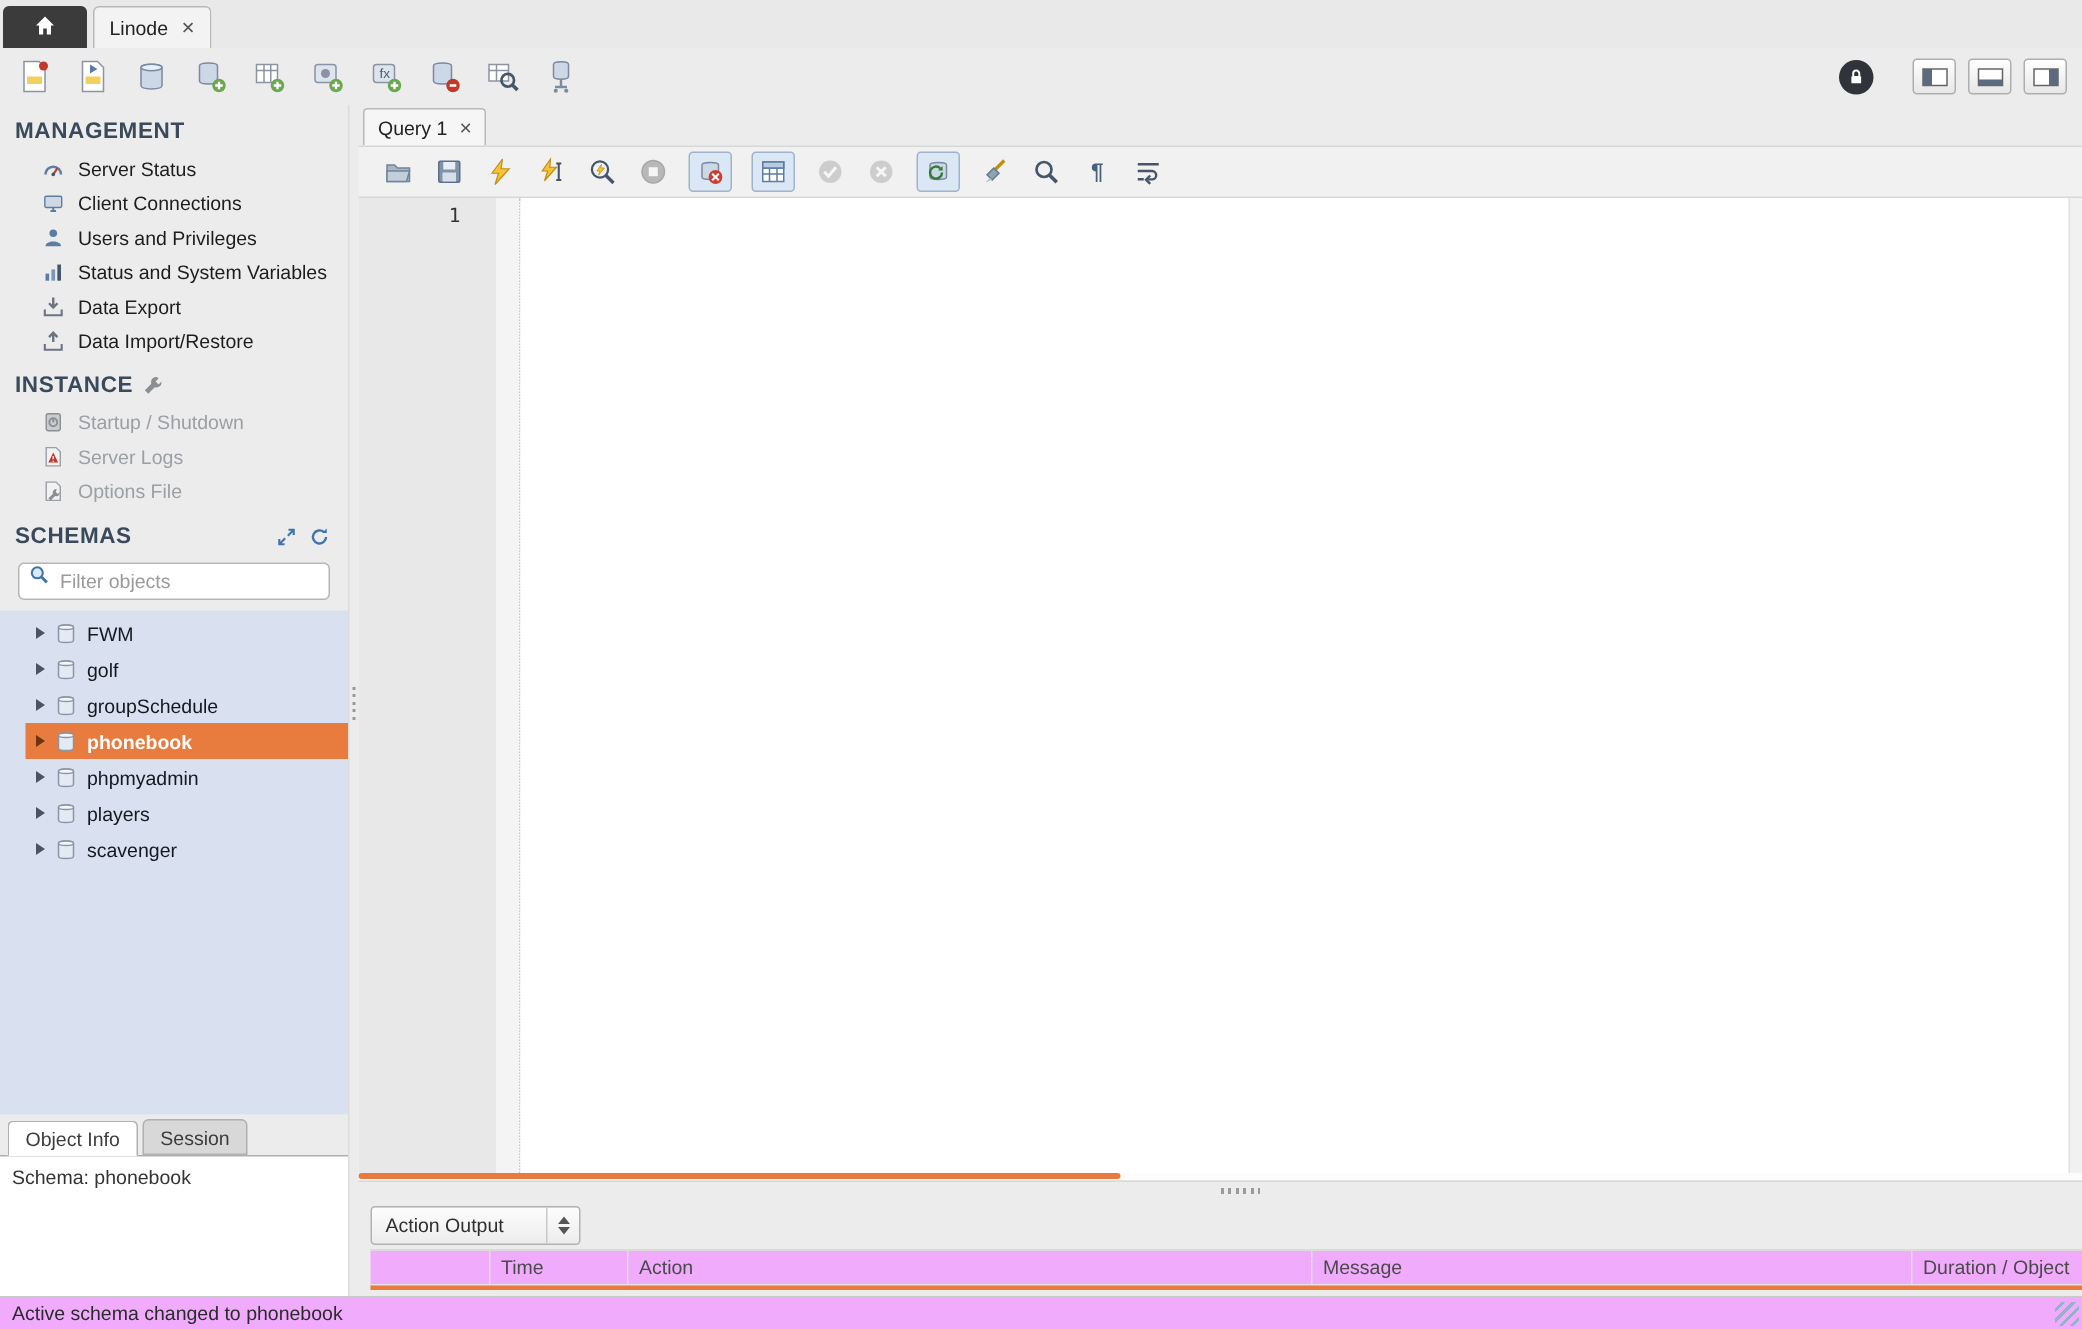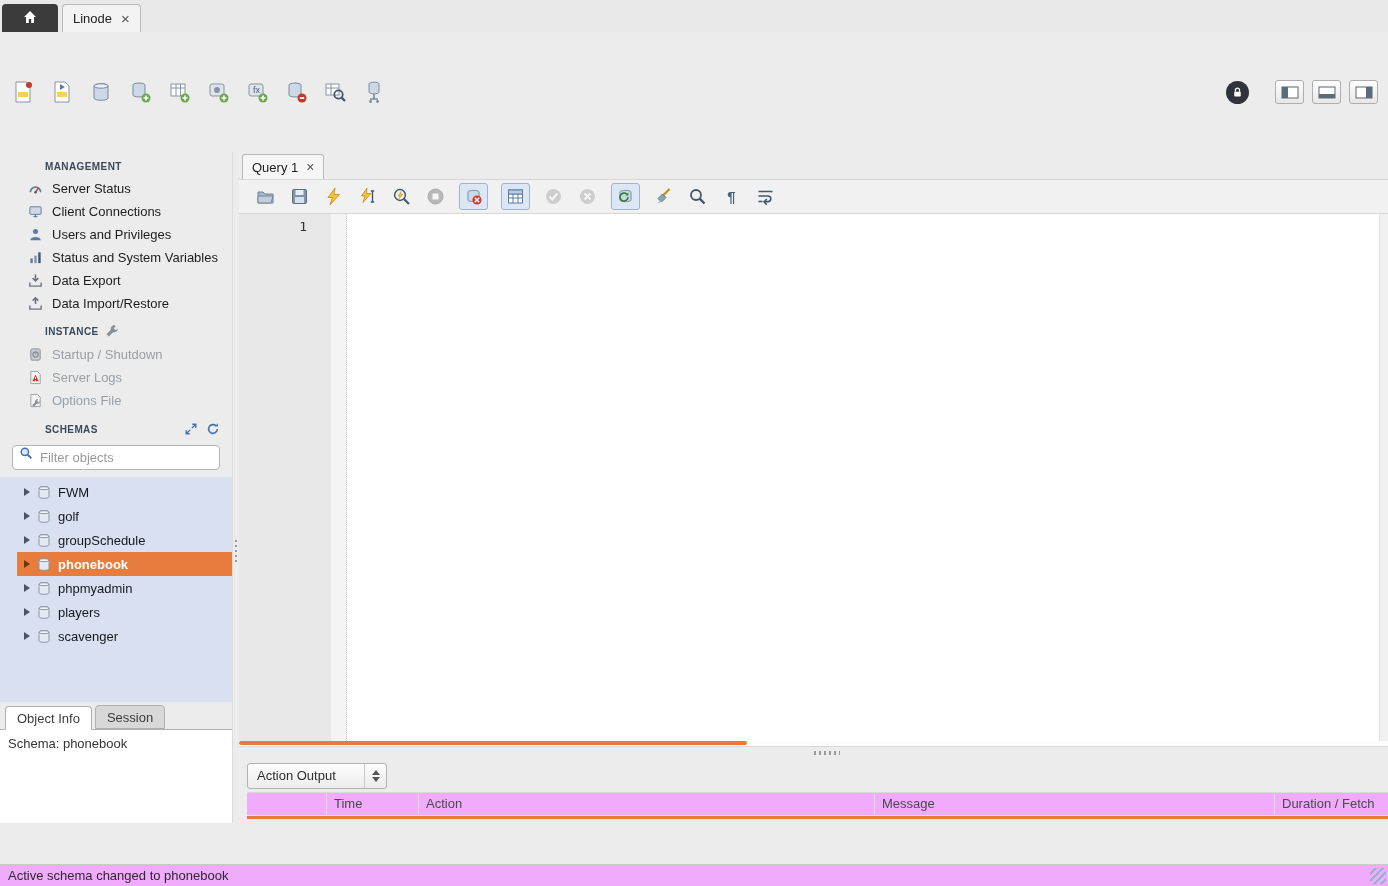--- a/index.html
+++ b/index.html
@@ -3,21 +3,21 @@
 <meta charset="utf-8">
 <style>
   * { box-sizing: border-box; }
   html,body { margin:0; padding:0; }
   body { width:1388px; height:886px; overflow:hidden; }
   .window {
     width:1388px; height:886px;
     font-family:"Liberation Sans","DejaVu Sans",sans-serif;
     font-size:13px; color:#222;
     background:#ececec;
-    display:flex; flex-direction:column;gap:41px;
+    display:flex; flex-direction:column;
   }
 
   
   .tabbar { height:32px; display:flex; align-items:flex-end; padding-left:2px; background:#e9e9e9; flex:none; }
   .home-tab {
     width:56px; height:28px; background:#3b3b3b; border-radius:4px 4px 0 0;
     display:flex; align-items:center; justify-content:center; margin-right:4px;
   }
   .conn-tab {
     height:28px; background:#f3f3f3; border:1px solid #b8b8b8; border-bottom:none;
@@ -36,22 +36,22 @@
     width:29px; height:24px; border:1px solid #aeaeae; border-radius:3px;
     background:linear-gradient(#ffffff,#e7e7e7); display:flex; align-items:center; justify-content:center;
   }
 
   
   .content { flex:1; display:flex; min-height:0; }
 
   
   .sidebar { width:232px; flex:none; display:flex; flex-direction:column; background:#ececec; }
   .sec-title {
-    font-size:10px; font-weight:bold; color:#3a4a5c; letter-spacing:.4px;
-    padding:9px 10px 5px 10px; display:flex; align-items:center;margin-left:35px;
+    font-size:15px; font-weight:bold; color:#3a4a5c; letter-spacing:.4px;
+    padding:9px 10px 5px 10px; display:flex; align-items:center;
   }
   .side-item { height:23px; display:flex; align-items:center; gap:9px; padding-left:28px; color:#1d1d1d; cursor:default; }
   .side-item.grayed { color:#9aa0a6; }
   .side-item .ic { width:15px; height:15px; flex:none; display:flex; }
   .ic svg { width:100%; height:100%; }
   .schemas-head { display:flex; align-items:center; padding:10px 12px 4px 10px; }
   .schemas-head .spacer { flex:1; }
   .mini-ic { width:14px; height:14px; display:flex; margin-left:8px; }
   .filter-wrap { margin:5px 12px 7px 12px; height:25px; background:#fff; border:1px solid #b5b5b5; border-radius:4px; display:flex; padding:0 6px; gap:5px; }
   .filter-wrap input { border:none; outline:none; flex:1; font-size:13px; font-family:inherit; color:#333; background:transparent; min-width:0;}
@@ -595,21 +595,21 @@
             <span class="tri-dn"></span>
           </span>
         </div>
       </div>
 
       <div class="output-header">
         <div class="oh-col oh-blank"></div>
         <div class="oh-col oh-time">Time</div>
         <div class="oh-col oh-action">Action</div>
         <div class="oh-col oh-message">Message</div>
-        <div class="oh-col oh-duration">Duration / Fetch</div>
+        <div class="oh-col oh-duration">Duration / Object</div>
       </div>
 
       <div class="orange-line"></div>
       <div class="bottom-gap"></div>
     </main>
   </div>
 
   <div class="statusbar">
     <span>Active schema changed to phonebook</span>
     <span class="resize-grip"></span>

